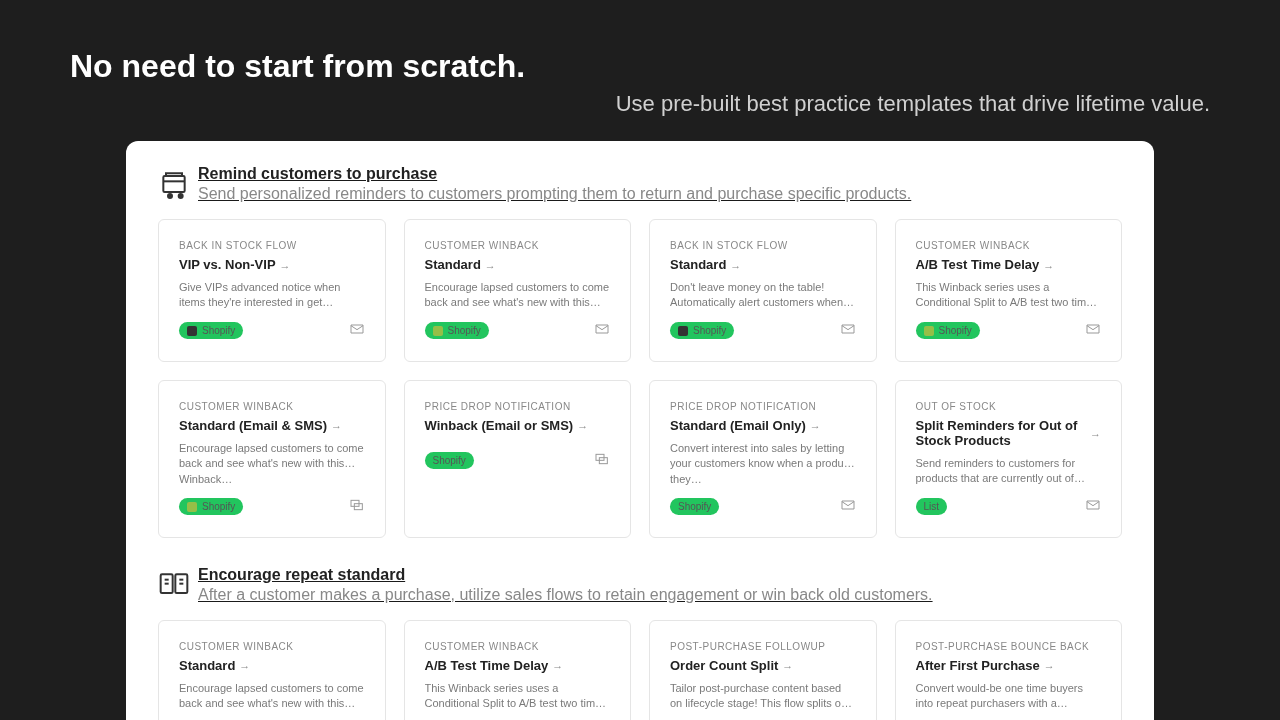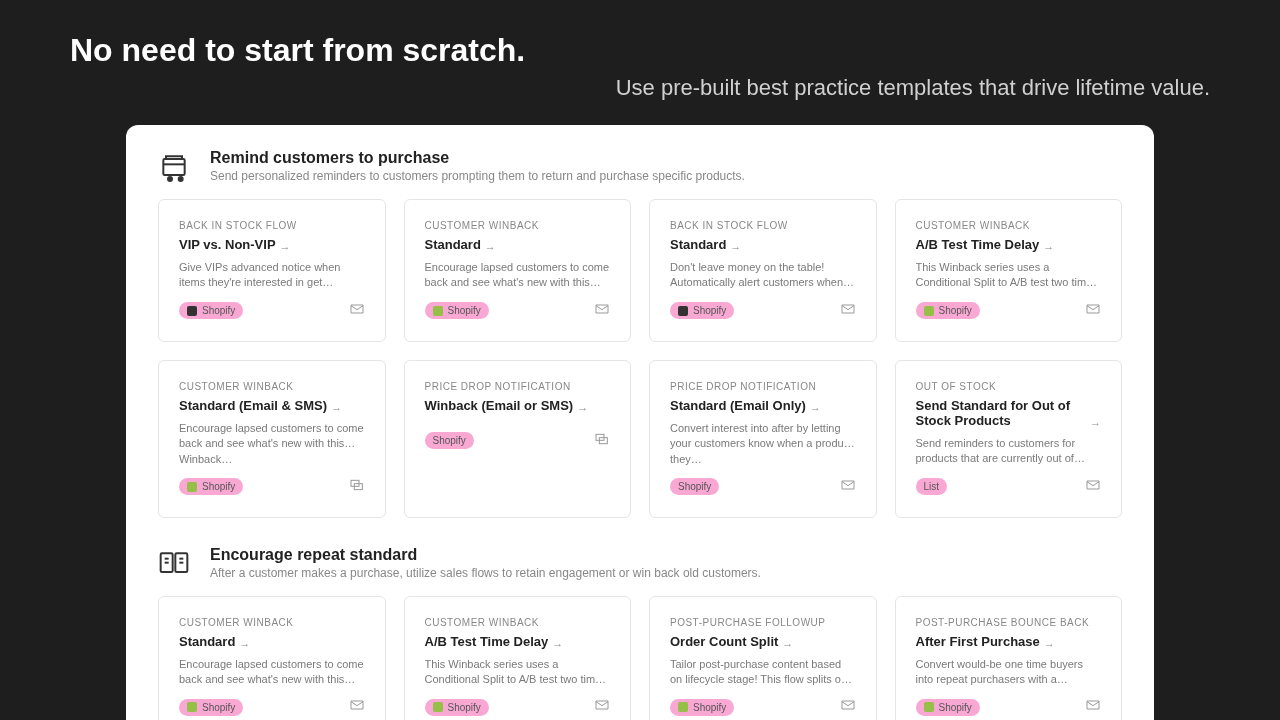--- a/index.html
+++ b/index.html
@@ -5,21 +5,21 @@
 * { margin: 0; padding: 0; box-sizing: border-box; }
 body {
   background: #1e1e1e;
   font-family: -apple-system, BlinkMacSystemFont, "Segoe UI", Helvetica, Arial, sans-serif;
   width: 1280px;
   height: 720px;
   overflow: hidden;
   color: #fff;
 }
 .hero {
-  padding: 32px 70px 24px;
+  padding: 48px 70px 24px;
 }
 .hero h1 {
   font-size: 32px;
   font-weight: 700;
   color: #fff;
   margin-bottom: 6px;
 }
 .hero p {
   font-size: 22px;
   font-weight: 400;
@@ -28,38 +28,39 @@
 }
 .panel {
   background: #fff;
   margin: 0 126px;
   border-radius: 12px;
   padding: 24px 32px;
   color: #1a1a1a;
 }
 .section-header {
   display: flex;
-  align-items: flex-end;
-  gap: 20px;
+  align-items: center;
+  gap: 8px;
   margin-bottom: 16px;
+  text-decoration: underline;
 }
 .section-icon {
   width: 32px;
   height: 32px;
   flex-shrink: 0;
   color: #333;
 }
 .section-titles h2 {
   font-size: 16px;
   font-weight: 600;
   color: #222;
   margin-bottom: 2px;
 }
 .section-titles p {
-  font-size: 12px;
+  font-size: 16px;
   color: #888;
 }
 .grid {
   display: grid;
   grid-template-columns: repeat(4, 1fr);
   gap: 18px;
   margin-bottom: 28px;
 }
 .card {
   border: 1px solid #e5e5e5;
@@ -77,21 +78,21 @@
   text-transform: uppercase;
   margin-bottom: 6px;
   font-weight: 500;
 }
 .card-title {
   font-size: 13px;
   font-weight: 600;
   color: #222;
   margin-bottom: 8px;
   display: flex;
-  align-items: flex-end;
+  align-items: center;
   gap: 4px;
 }
 .card-title .arrow {
   color: #888;
   font-size: 11px;
 }
 .card-desc {
   font-size: 11px;
   color: #7a7a7a;
   line-height: 1.4;
@@ -106,21 +107,21 @@
   align-items: center;
   justify-content: space-between;
   margin-top: 10px;
 }
 .tag {
   display: inline-flex;
   align-items: center;
   gap: 5px;
   font-size: 10px;
   color: #555;
-  background: #f9a8d4;
+  background: #22c55e;
   border-radius: 10px;
   padding: 3px 8px;
 }
 .tag .dot {
   width: 10px;
   height: 10px;
   border-radius: 2px;
   flex-shrink: 0;
 }
 .dot.green { background: #95bf47; }
@@ -279,38 +280,38 @@
                 </svg></span>
             </span>
       </div>
         </div>
         <div class="card">
       <div class="card-category">PRICE DROP NOTIFICATION</div>
       <div class="card-title">
         <span>Standard (Email Only)</span>
         <span class="arrow">→</span>
       </div>
-      <div class="card-desc">Convert interest into after by letting your customers know when a product they…</div>
+      <div class="card-desc">Convert interest into sales by letting your customers know when a product they…</div>
       <div class="card-footer">
         <span class="tag">
 
           <span>Shopify</span>
         </span>
         <span class="footer-icons">
               <span><svg class="mail-svg" viewBox="0 0 24 24" width="16" height="16">
                   <path d="M3 6h18v12H3z" fill="none" stroke="#999" stroke-width="1.5"></path>
                   <path d="M3 7l9 6 9-6" fill="none" stroke="#999" stroke-width="1.5"></path>
                 </svg></span>
             </span>
       </div>
         </div>
         <div class="card">
       <div class="card-category">OUT OF STOCK</div>
       <div class="card-title">
-        <span>Send Standard for Out of Stock Products</span>
+        <span>Split Reminders for Out of Stock Products</span>
         <span class="arrow">→</span>
       </div>
       <div class="card-desc">Send reminders to customers for products that are currently out of stock after they…</div>
       <div class="card-footer">
         <span class="tag">
 
           <span>List</span>
         </span>
         <span class="footer-icons">
               <span><svg class="mail-svg" viewBox="0 0 24 24" width="16" height="16">

